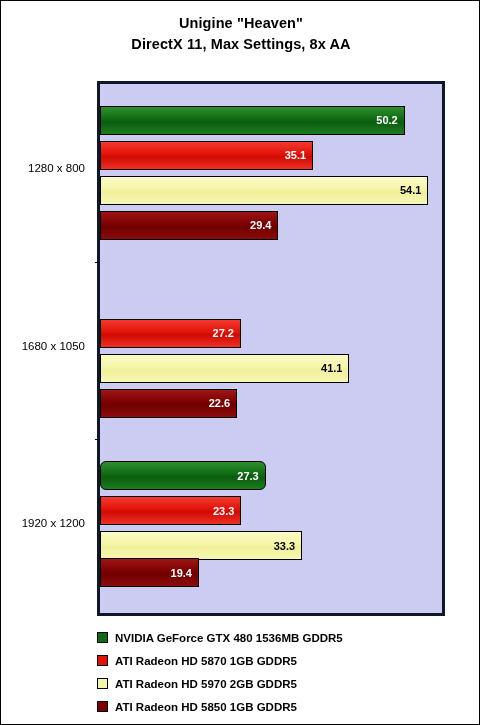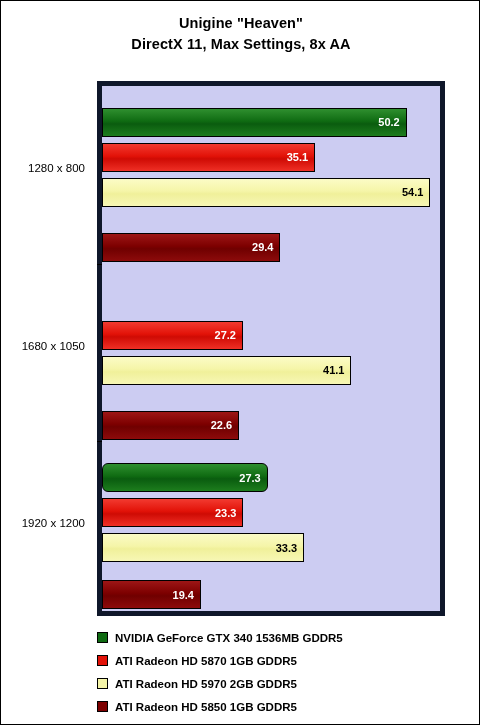--- a/index.html
+++ b/index.html
@@ -37,21 +37,21 @@
     display: block;
   }
   
   #plot-area {
     position: absolute;
     left: 96px;
     top: 80px;
     width: 348px;
     height: 535px;
     background: #ccccf2;
-    border: 5px solid #0f172a;
+    border: 3px solid #0f172a;
     box-sizing: border-box;
   }
   
   .group-tick {
     position: absolute;
     left: -5px;
     width: 5px;
     height: 1px;
     background: #000000;
   }
@@ -88,21 +88,20 @@
   .bar.s1 {  
     background: linear-gradient(to bottom, #f23a30 0%, #e21208 45%, #cf0b04 55%, #ef2f25 100%);
   }
   .bar.s1 .bar-value { color: #ffffff; }
   .bar.s2 {  
     background: linear-gradient(to bottom, #fbfbc6 0%, #f5f5a8 45%, #f0f09a 55%, #f7f7b5 100%);
   }
   .bar.s2 .bar-value { color: #000000; }
   .bar.s3 {  
     background: linear-gradient(to bottom, #9d1616 0%, #7d0000 45%, #700000 55%, #8d0b0b 100%);
-    margin-top: 20px;
   }
   .bar.s3 .bar-value { color: #ffffff; }
   
   #legend {
     position: absolute;
     left: 96px;
     top: 625px;
     width: 348px;
   }
   .legend-item {
@@ -178,21 +177,21 @@
 
   <div id="axis-labels">
       <div class="group-label" style="top: 160.833px;">1280 x 800</div>
       <div class="group-label" style="top: 338.5px;">1680 x 1050</div>
       <div class="group-label" style="top: 516.167px;">1920 x 1200</div>
     </div>
 
   <div id="legend">
     <div class="legend-item">
       <span class="legend-swatch s0"></span>
-      <span class="legend-label">NVIDIA GeForce GTX 340 1536MB GDDR5</span>
+      <span class="legend-label">NVIDIA GeForce GTX 480 1536MB GDDR5</span>
     </div>
     <div class="legend-item">
       <span class="legend-swatch s1"></span>
       <span class="legend-label">ATI Radeon HD 5870 1GB GDDR5</span>
     </div>
     <div class="legend-item">
       <span class="legend-swatch s2"></span>
       <span class="legend-label">ATI Radeon HD 5970 2GB GDDR5</span>
     </div>
     <div class="legend-item">

